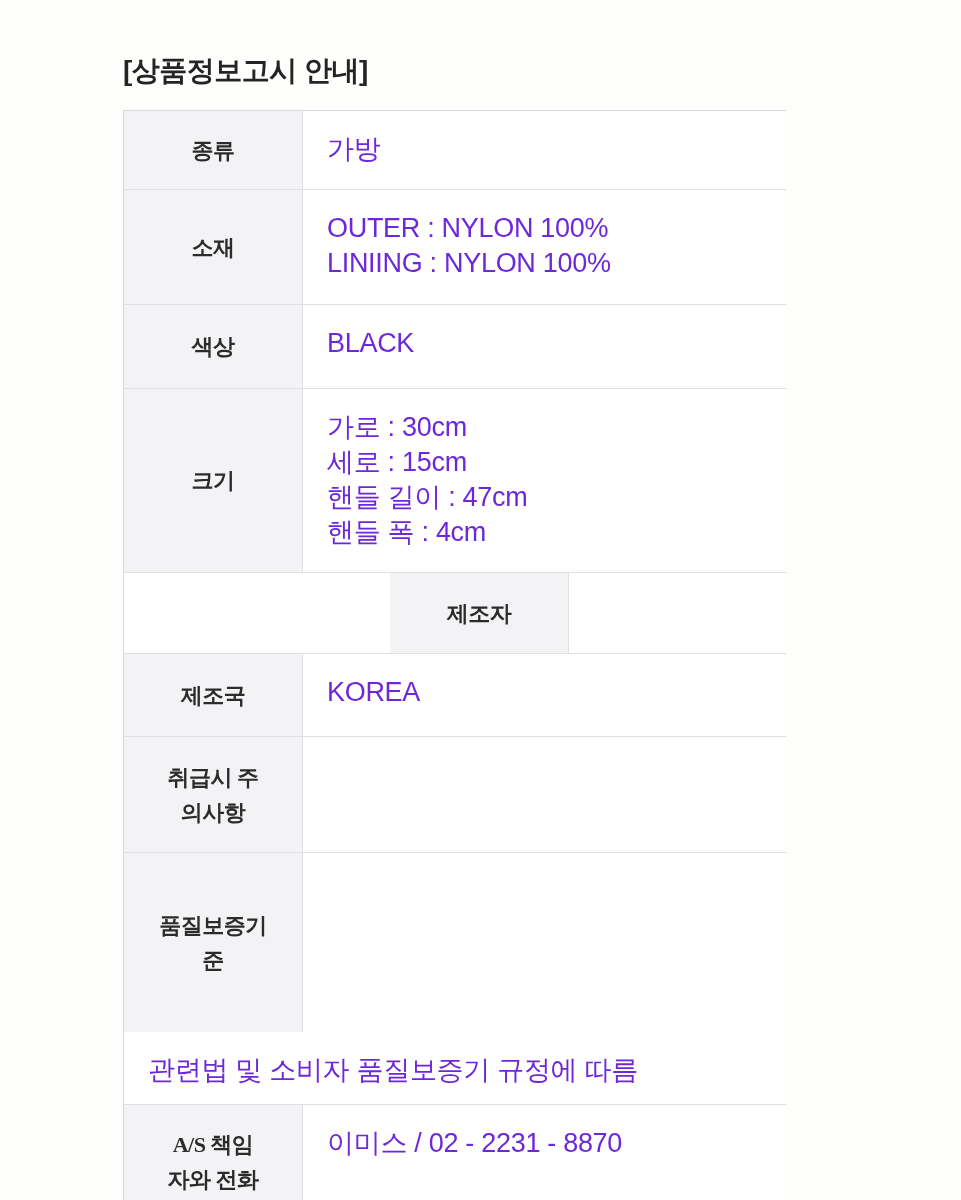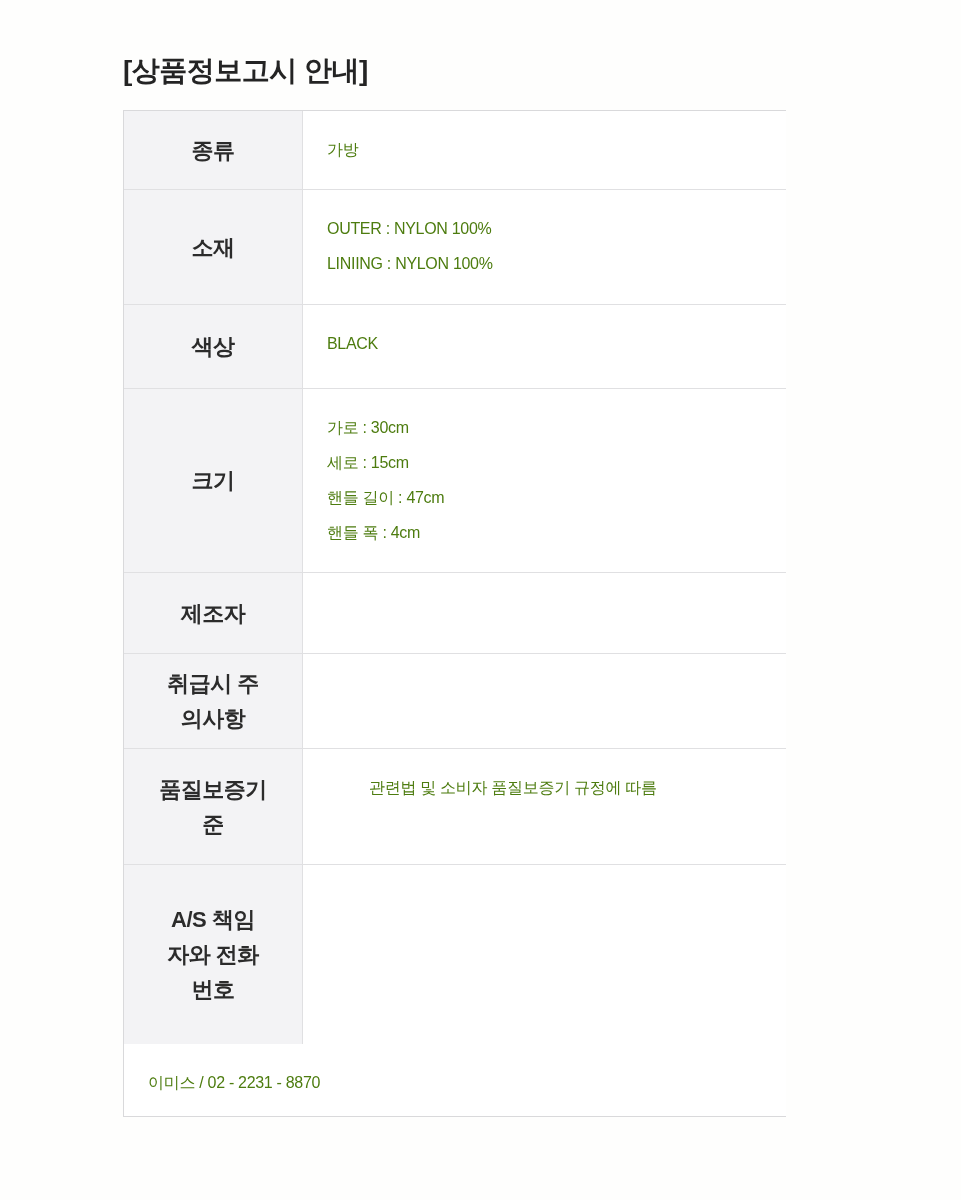--- a/index.html
+++ b/index.html
@@ -45,38 +45,39 @@
     align-items: center;
     justify-content: center;
     text-align: center;
     padding: 12px 26px;
     font-size: 22px;
     font-weight: 700;
     color: #2b2b2b;
     letter-spacing: -0.5px;
     line-height: 35px;
     white-space: pre-line;
+    font-family: Liberation Serif, serif;
   }
   .cell-value {
     flex: 1;
     box-sizing: border-box;
     padding: 21px 18px 16px 24px;
-    font-size: 16px;
+    font-size: 27px;
     font-weight: 400;
-    color: #4d7c0f;
+    color: #6d28d9;
     letter-spacing: -0.3px;
     line-height: 35px;
     white-space: pre-line;
   }
   
   .row:nth-child(1) { min-height: 78px; }
   .row:nth-child(2) { min-height: 114px; }
   .row:nth-child(3) { min-height: 83px; }
   .row:nth-child(4) { min-height: 183px; }
-  .row:nth-child(5) { min-height: 80px; }
+  .row:nth-child(5) { min-height: 80px; justify-content: center; }
   .row:nth-child(6) { min-height: 82px; }
   .row:nth-child(7) { min-height: 115px; gap: 42px; }
   .row:nth-child(8) { min-height: 117px; flex-direction: column; }
   .row:nth-child(9) { min-height: 148px; }
 </style>
 </head>
 <body>
 
 <div class="page">
 
@@ -105,20 +106,24 @@
       <div class="cell-value">가로 : 30cm
 세로 : 15cm
 핸들 길이 : 47cm
 핸들 폭 : 4cm</div>
     </div>
 
     <div class="row">
       <div class="cell-label">제조자</div>
     </div>
 
+    <div class="row">
+      <div class="cell-label">제조국</div>
+      <div class="cell-value">KOREA</div>
+    </div>
 
     <div class="row">
       <div class="cell-label">취급시 주
 의사항</div>
     </div>
 
     <div class="row">
       <div class="cell-label">품질보증기
 준</div>
       <div class="cell-value">관련법 및 소비자 품질보증기 규정에 따름</div>

